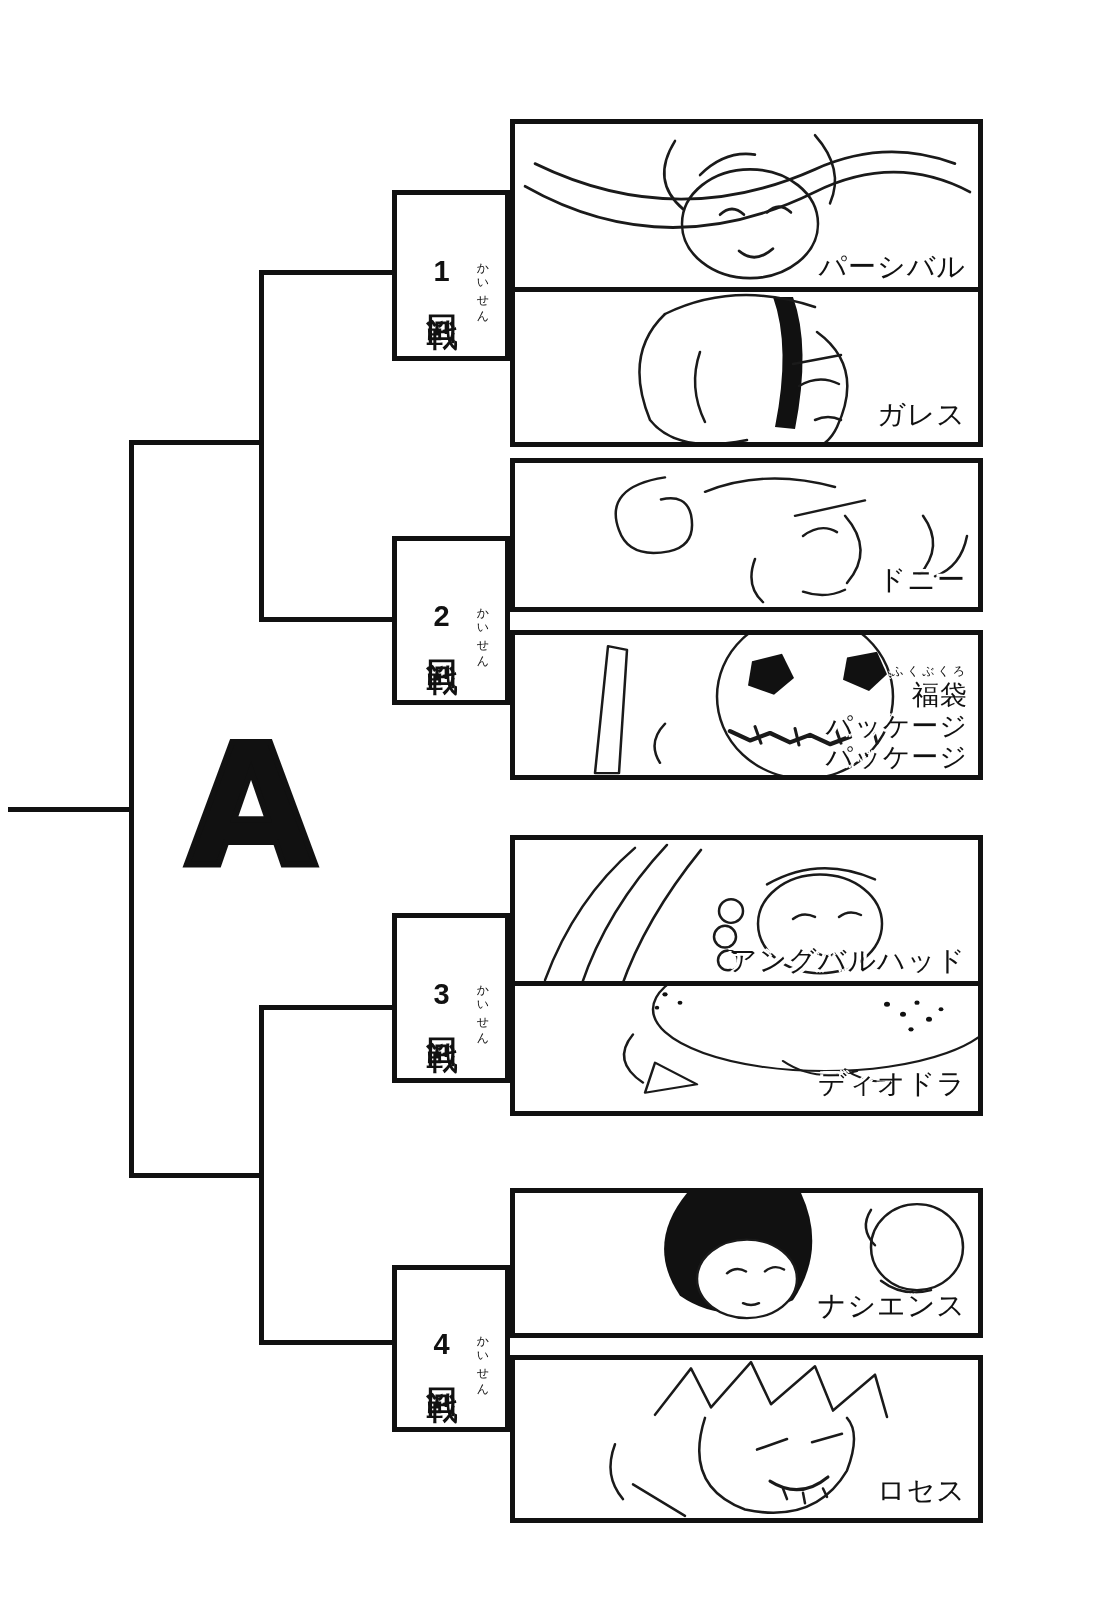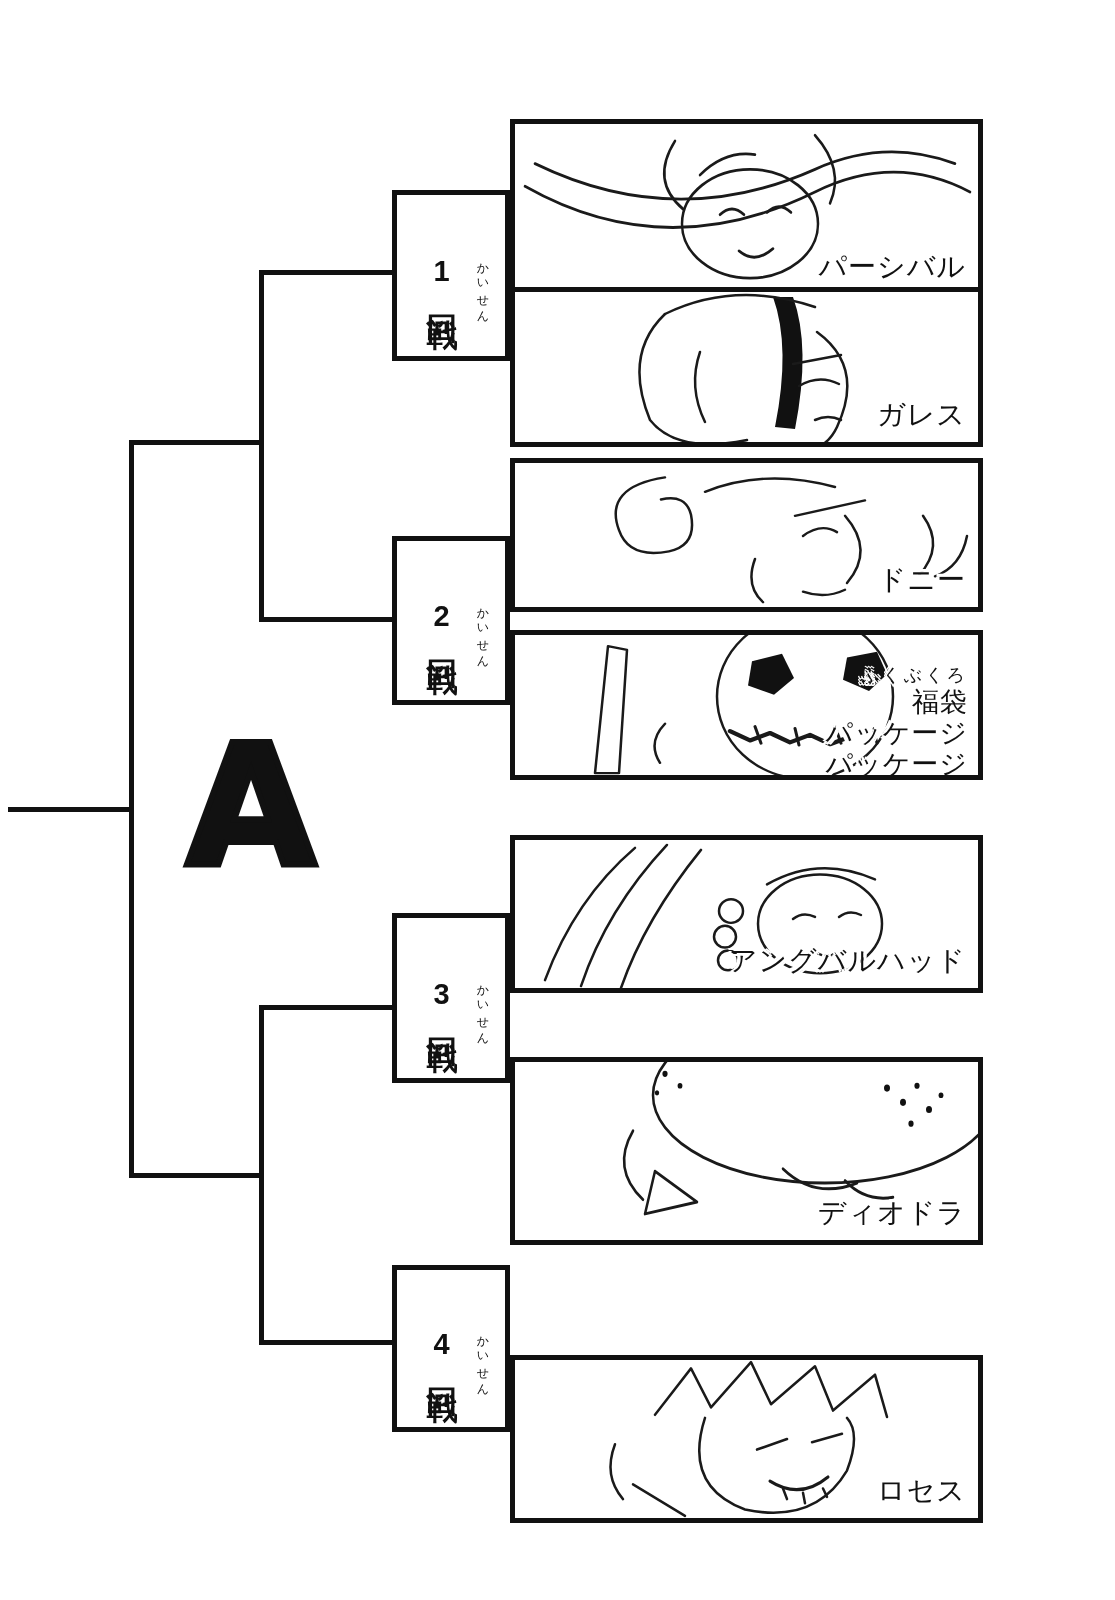--- a/index.html
+++ b/index.html
@@ -43,21 +43,21 @@
     font-size:28px;letter-spacing:1px;white-space:nowrap;
     text-shadow:-3px -3px 0 #fff,3px -3px 0 #fff,-3px 3px 0 #fff,3px 3px 0 #fff,
                 -3px 0 0 #fff,3px 0 0 #fff,0 -3px 0 #fff,0 3px 0 #fff;
   }
   .name-block{
     position:absolute;right:10px;top:30px;text-align:right;line-height:1.15;
     font-size:27px;letter-spacing:1px;
     text-shadow:-3px -3px 0 #fff,3px -3px 0 #fff,-3px 3px 0 #fff,3px 3px 0 #fff,
                 -3px 0 0 #fff,3px 0 0 #fff,0 -3px 0 #fff,0 3px 0 #fff;
   }
-  .name-block .furi{font-size:18px;letter-spacing:3px;margin-bottom:1px;font-family:Liberation Serif, serif;}
+  .name-block .furi{font-size:12px;letter-spacing:3px;margin-bottom:1px;font-family:Liberation Serif, serif;}
   
   .group-label{
     position:absolute;left:176px;top:736px;width:150px;height:140px;
     display:flex;align-items:center;justify-content:center;
     font-family:"DejaVu Sans","Liberation Sans",sans-serif;
     font-size:168px;font-weight:bold;line-height:1;
     -webkit-text-stroke:6px #111;color:#111;
   }
 </style>
 </head>
@@ -178,40 +178,53 @@
       <circle cx="213" cy="122" r="10"></circle>
       <ellipse cx="305" cy="85" rx="62" ry="50"></ellipse>
       <path d="M252,45 q52,-30 108,-5"></path>
       <path d="M278,80 q10,-8 22,-2"></path>
       <path d="M324,78 q10,-8 22,-2"></path>
       <path d="M303,115 q9,5 17,0"></path>
     </svg>
     <div class="name">アングバルハッド</div>
   </div>
 
-  <div class="entrant-box" style="top:1057px;height:188px;">
+  <div class="entrant-box" style="top:981px;height:135px;">
     <svg class="portrait" viewBox="0 0 463 150" preserveAspectRatio="none">
       <ellipse cx="310" cy="28" rx="172" ry="74"></ellipse>
       <circle class="fill" cx="372" cy="22" r="3"></circle>
         <circle class="fill" cx="388" cy="34" r="3"></circle>
       <circle class="fill" cx="402" cy="20" r="2.6"></circle>
         <circle class="fill" cx="414" cy="40" r="3"></circle>
       <circle class="fill" cx="396" cy="52" r="2.6"></circle>
         <circle class="fill" cx="426" cy="28" r="2.4"></circle>
       <circle class="fill" cx="150" cy="10" r="2.6"></circle>
         <circle class="fill" cx="165" cy="20" r="2.4"></circle>
       <circle class="fill" cx="142" cy="26" r="2.2"></circle>
       <path d="M140,92 l42,26 l-52,10 z"></path>
       <path d="M118,58 q-22,32 10,58"></path>
       <path d="M268,90 q32,26 74,12"></path>
       <path d="M330,100 q20,18 48,14"></path>
     </svg>
     <div class="name">ディオドラ</div>
   </div>
 
+  <div class="entrant-box" style="top:1188px;height:150px;">
+    <svg class="portrait" viewBox="0 0 463 150" preserveAspectRatio="none">
+      <path class="fill" d="M172,0 Q130,55 165,110 Q212,145 278,115 Q312,60 286,0 Z"></path>
+      <ellipse class="wfill" cx="232" cy="92" rx="50" ry="42"></ellipse>
+      <path d="M212,86 q9,-8 19,-2"></path>
+      <path d="M250,84 q9,-8 19,-2"></path>
+      <path d="M228,118 q8,4 16,0"></path>
+      <circle cx="402" cy="58" r="46"></circle>
+      <path d="M366,94 q22,18 50,10"></path>
+      <path d="M356,18 q-12,20 4,38"></path>
+    </svg>
+    <div class="name">ナシエンス</div>
+  </div>
 
   <div class="entrant-box" style="top:1355px;height:168px;">
     <svg class="portrait" viewBox="0 0 463 150" preserveAspectRatio="none">
       <path d="M140,52 L176,8 L196,45 L236,2 L256,42 L300,6 L318,48 L360,14 L372,54"></path>
       <path d="M190,55 Q168,120 230,142 Q300,156 332,105 Q346,70 332,55"></path>
       <path d="M242,85 l30,-10"></path>
       <path d="M297,78 l30,-8"></path>
       <path d="M255,115 q30,18 58,-4" style="stroke-width:3"></path>
       <path d="M268,122 l4,10 M288,126 l2,10 M308,122 l4,8"></path>
       <path d="M118,118 l52,30"></path>

